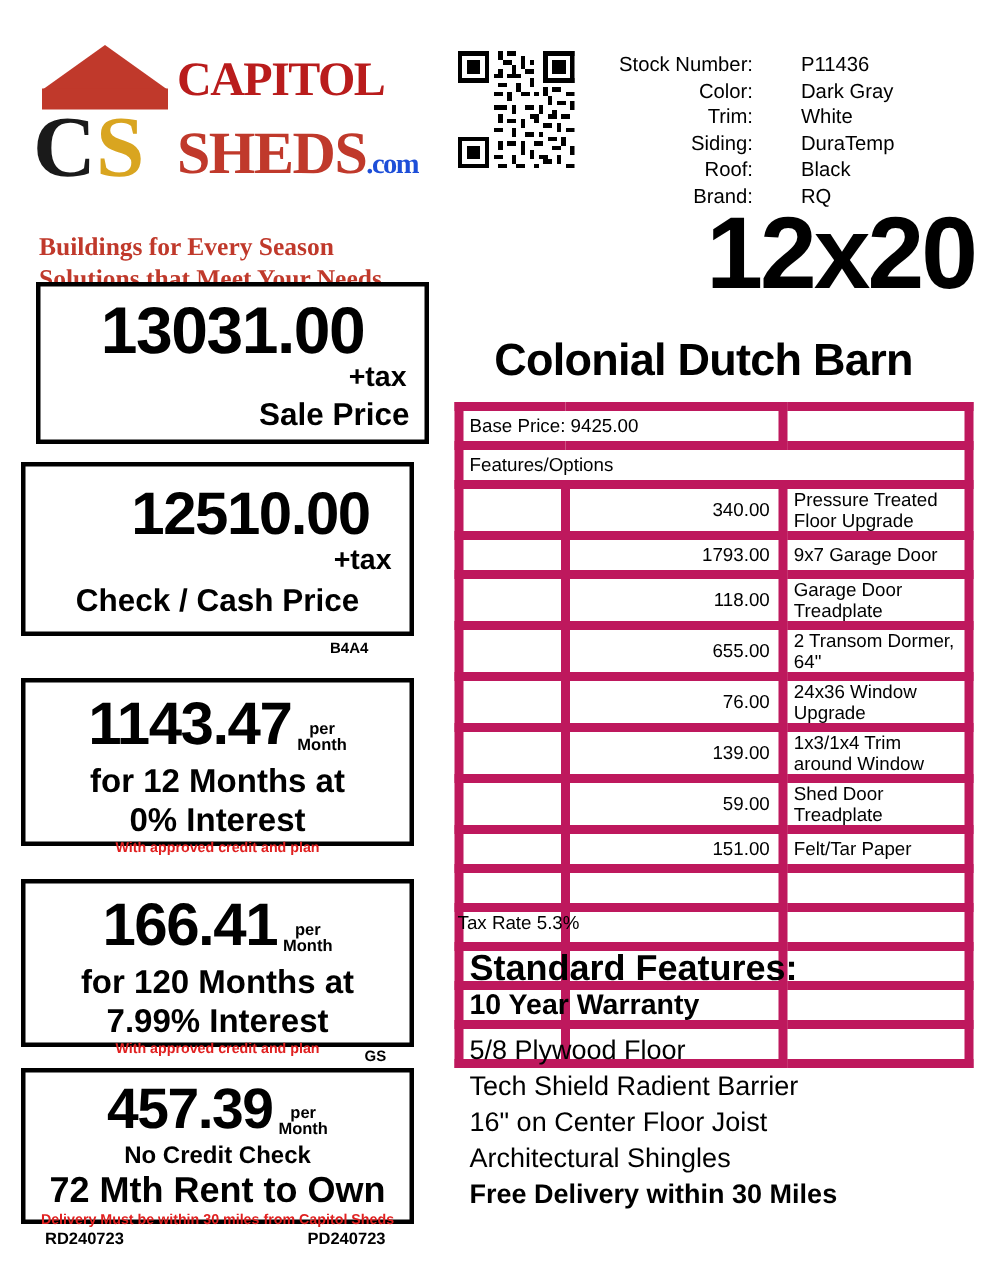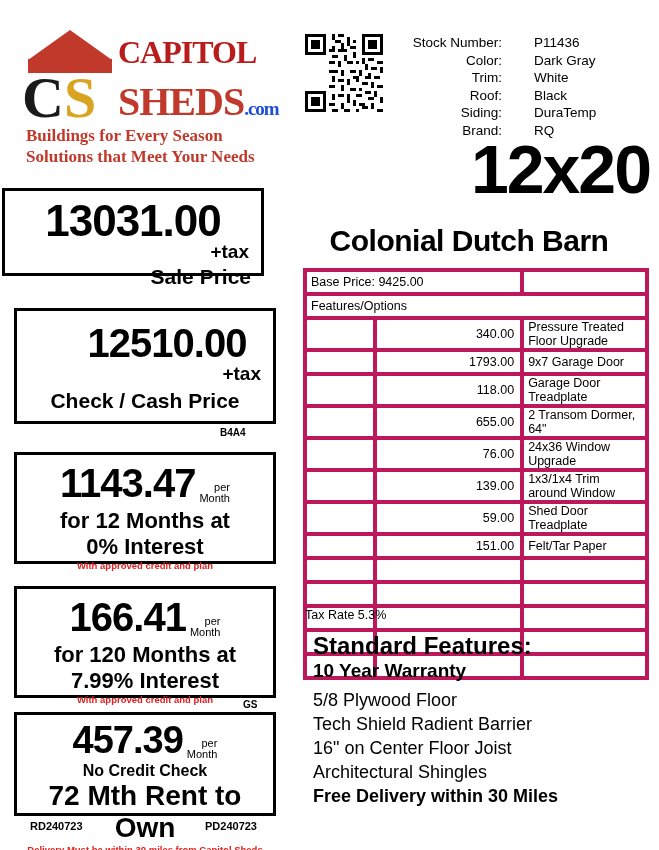--- a/index.html
+++ b/index.html
@@ -107,20 +107,21 @@
     color: #1d4ed8;
     font-weight: bold;
   }
   .tagline1, .tagline2 {
     position: absolute;
     left: 12px;
     font-family: "Liberation Serif", serif;
     font-weight: bold;
     font-size: 17px;
     color: #c0392b;
+    margin-top: 29px;
   }
   .tagline1 { top: 98px; }
   .tagline2 { top: 119px; }
 
   
   .qr {
     position: absolute;
     left: 305px;
     top: 34px;
     width: 78px;
@@ -208,28 +209,28 @@
   }
   .redline {
     color: #e02020;
     font-size: 9.5px;
     font-weight: bold;
     text-align: center;
   }
   .permonth {
     display: inline-block;
     font-size: 11px;
-    font-weight: normal;
+    font-weight: bold;
     line-height: 11px;
-    text-align: right;
+    text-align: center;
     vertical-align: middle;
     margin-left: 4px;
   }
 
-  #box-sale { left: 2px; top: 188px; width: 262px; height: 88px; }
+  #box-sale { left: 24px; top: 188px; width: 262px; height: 108px; }
   #box-check { left: 14px; top: 308px; width: 262px; height: 116px; }
   #box-12mo { left: 14px; top: 452px; width: 262px; height: 112px; }
   #box-120mo { left: 14px; top: 586px; width: 262px; height: 112px; }
   #box-rent { left: 14px; top: 712px; width: 262px; height: 104px; }
 
   .code-b4a4 {
     position: absolute;
     left: 220px;
     top: 427px;
     font-size: 10px;
@@ -260,21 +261,21 @@
   
   .opt-table {
     position: absolute;
     left: 303px;
     top: 268px;
     width: 346px;
     border-collapse: collapse;
     font-size: 12.5px;
   }
   .opt-table td {
-    border: 4px solid #be185d;
+    border: 6px solid #be185d;
     height: 20px;
     padding: 0 4px;
     vertical-align: middle;
   }
   .opt-table td.price {
     width: 70px;
     text-align: right;
     padding-right: 6px;
   }
   .opt-table td.narrow {
@@ -423,26 +424,26 @@
     </div>
     <div class="spec-row">
       <div class="spec-label">Color:</div>
       <div class="spec-value">Dark Gray</div>
     </div>
     <div class="spec-row">
       <div class="spec-label">Trim:</div>
       <div class="spec-value">White</div>
     </div>
     <div class="spec-row">
+      <div class="spec-label">Siding:</div>
+      <div class="spec-value">DuraTemp</div>
+    </div>
+    <div class="spec-row">
       <div class="spec-label">Roof:</div>
       <div class="spec-value">Black</div>
-    </div>
-    <div class="spec-row">
-      <div class="spec-label">Siding:</div>
-      <div class="spec-value">DuraTemp</div>
     </div>
     <div class="spec-row">
       <div class="spec-label">Brand:</div>
       <div class="spec-value">RQ</div>
     </div>
   </div>
 
   <div class="size-title">12x20</div>
   <div class="model-title">Colonial Dutch Barn</div>
 
@@ -476,21 +477,21 @@
     <div class="sub-center" style="font-size:22px;">7.99% Interest</div>
     <div class="redline">With approved credit and plan</div>
   </div>
   <div class="code-gs">GS</div>
 
   <div class="pbox" id="box-rent">
     <div style="text-align:center; margin-top:4px;">
       <span style="font-size:38px; font-weight:bold; letter-spacing:-1px;">457.39</span><span class="permonth"><span>per</span><br><span>Month</span></span>
     </div>
     <div class="sub-center" style="font-size:16px;">No Credit Check</div>
-    <div class="sub-center" style="font-size:28px;">72 Mth Rent to Own</div>
+    <div class="sub-center" style="font-size:24px;">72 Mth Rent to Own</div>
     <div class="redline">Delivery Must be within 30 miles from Capitol Sheds</div>
   </div>
 
   <div class="code-rd">RD240723</div>
   <div class="code-pd">PD240723</div>
 
   <table class="opt-table">
     <tbody>
         <tr>
       <td colspan="2">Base Price: 9425.00</td>

